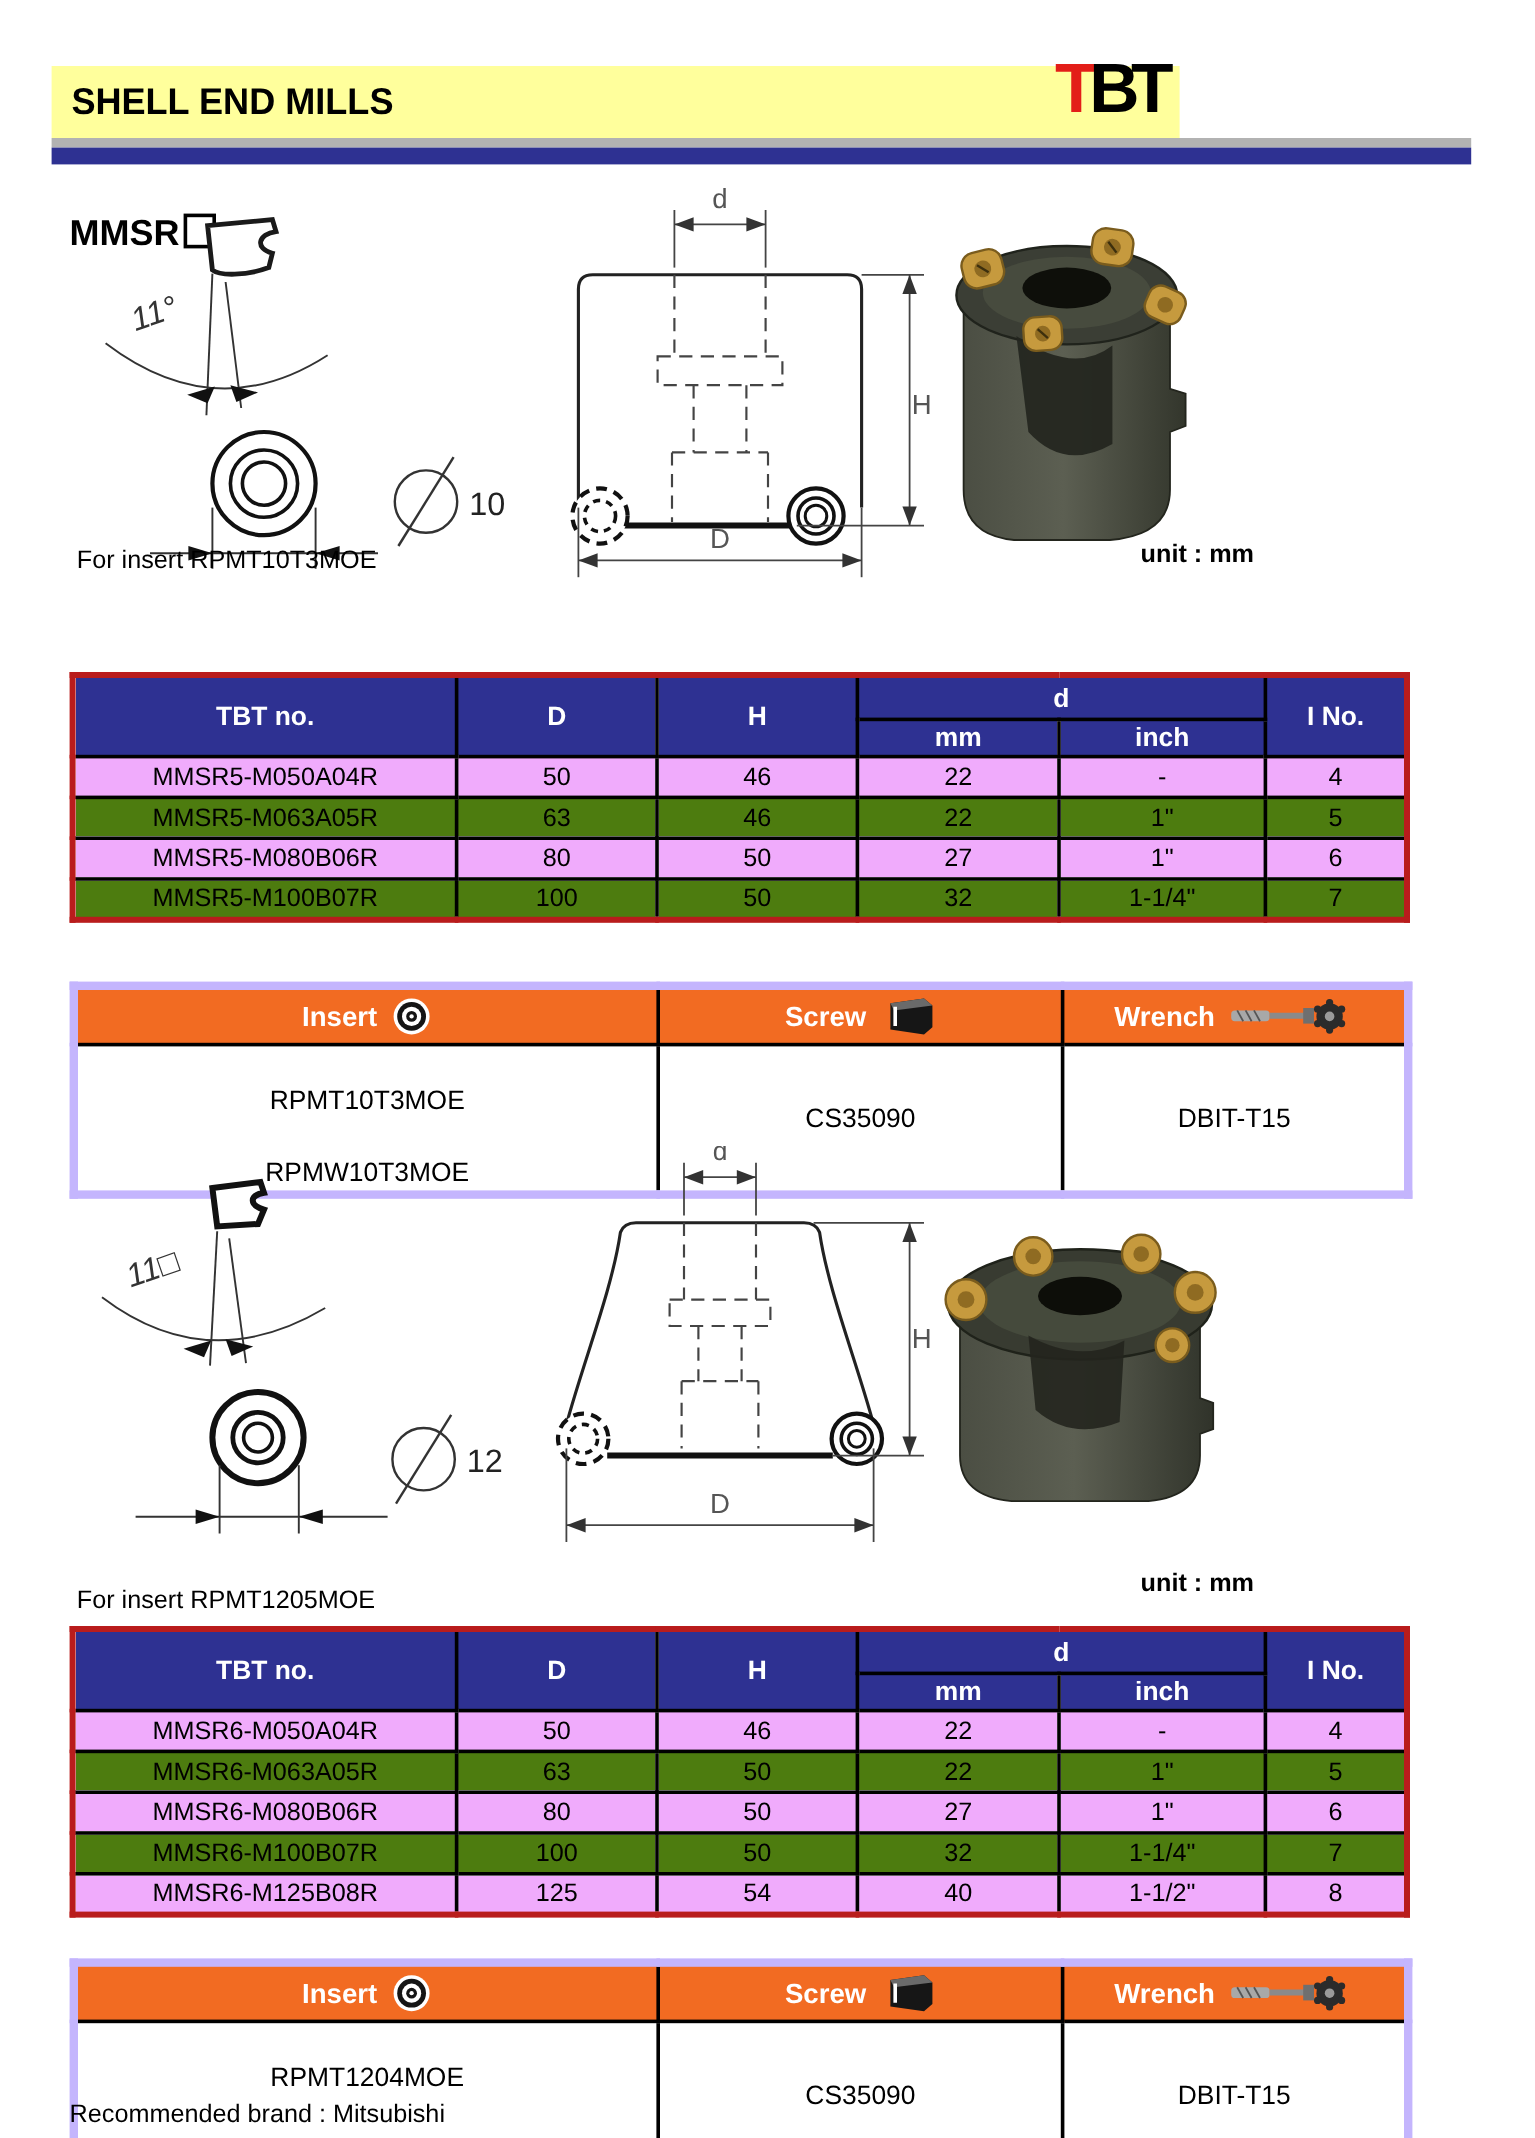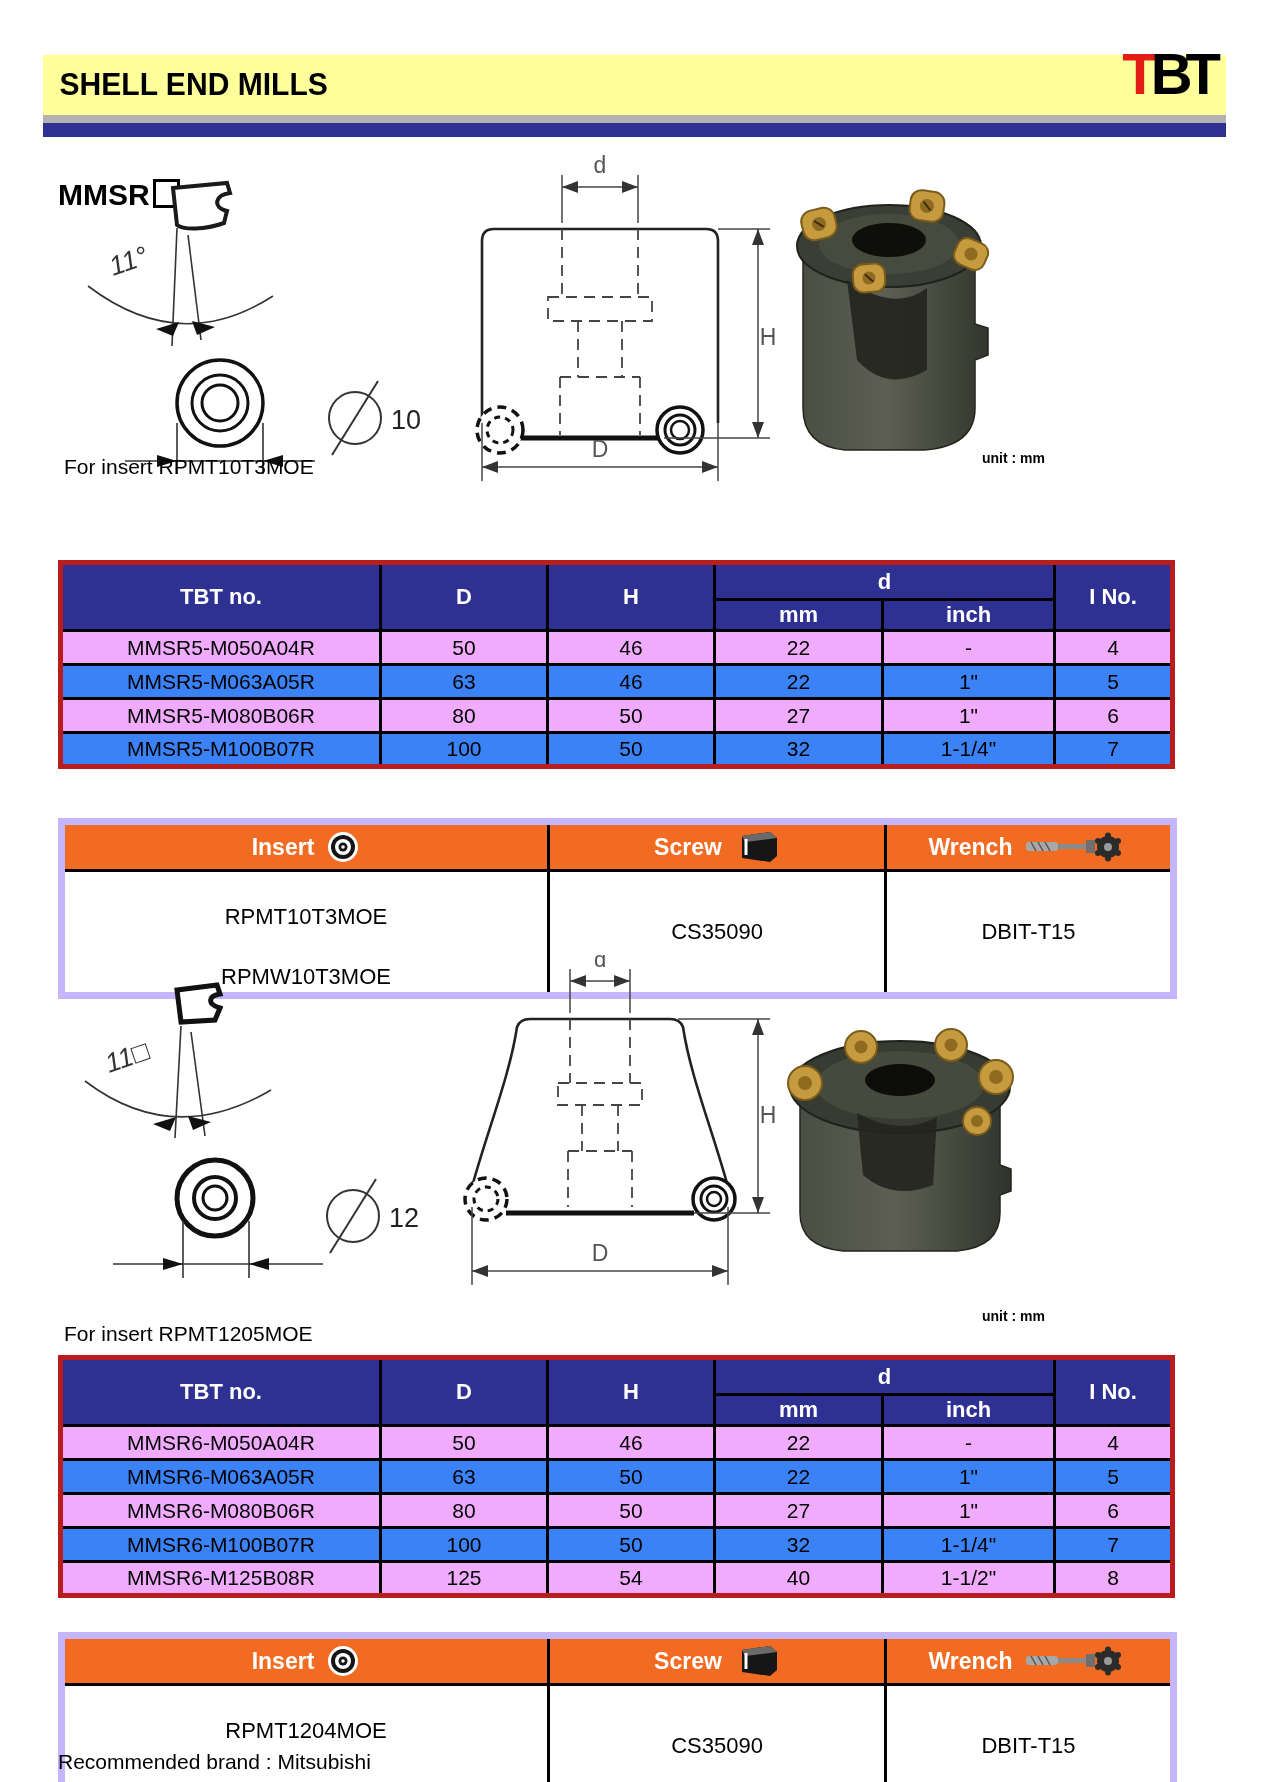--- a/index.html
+++ b/index.html
@@ -1,43 +1,43 @@
 <!DOCTYPE html>
 <html><head>
 <meta charset="utf-8">
 <style>
   html,body{margin:0;padding:0;background:#fff;}
   #page{position:relative;width:1279px;height:1782px;background:#ffffff;
         font-family:"Liberation Sans",sans-serif;color:#000;overflow:hidden;}
   .abs{position:absolute;}
 
   
-  .title-band{left:43px;top:55px;width:1183px;height:60px;background:#ffff9c;display:flex;align-items:center;}
+  .title-band{left:43px;top:55px;width:940px;height:60px;background:#ffff9c;display:flex;align-items:center;}
   .title{font-size:31px;font-weight:bold;padding-left:17px;transform:scaleX(.97);transform-origin:left center;white-space:nowrap;}
   .logo{position:absolute;right:12px;top:-10px;font-size:58px;font-weight:bold;letter-spacing:-7px;line-height:1;font-style:normal;}
   .logo .red{color:#e31e18;}
   .logo .dark{color:#000000;}
   .strip-gray{left:43px;top:115px;width:1183px;height:8px;background:#b2b2b2;}
   .strip-blue{left:43px;top:123px;width:1183px;height:14px;background:#2e3192;}
 
   .model{left:58px;top:138px;font-size:30px;font-weight:bold;margin-top:40px;}
   .model-box{display:inline-block;width:21px;height:23px;border:3px solid #000;vertical-align:-3px;margin-left:3px;}
 
   .for-insert{font-size:21px;}
-  .unit{font-size:14px;font-weight:bold;}
+  .unit{font-size:21px;font-weight:bold;}
 
   
   table.spec{position:absolute;left:58px;width:1112px;border-collapse:collapse;table-layout:fixed;
              text-align:center;font-size:21px;border:5px solid #b91c1c;}
   .spec th,.spec td{border:3px solid #000;padding:0;overflow:hidden;}
   .spec thead th{background:#2e3192;color:#fff;font-weight:bold;font-size:22px;}
   .spec thead tr.hr1{height:37px;}
   .spec thead tr.hr2{height:31px;}
   .spec tbody tr{height:34px;background:#f0abfc;}
-  .spec tbody tr.alt{background:#3b82f6;}
+  .spec tbody tr.alt{background:#4d7c0f;}
 
   
   table.acc{position:absolute;left:58px;width:1112px;border-collapse:collapse;table-layout:fixed;
             text-align:center;border:7px solid #c4b5fd;}
   .acc th{background:#f26b22;color:#fff;height:44px;border:3px solid #000;font-size:23px;font-weight:bold;padding:0;}
   .acc td{background:#fff;height:74px;border:3px solid #000;font-size:22px;padding:0;}
   .acc-h{display:flex;align-items:center;justify-content:center;gap:12px;}
   .ins-lines div{line-height:30px;margin-top:30px;}
 
   .footer-note{left:58px;top:1750px;font-size:21px;}

